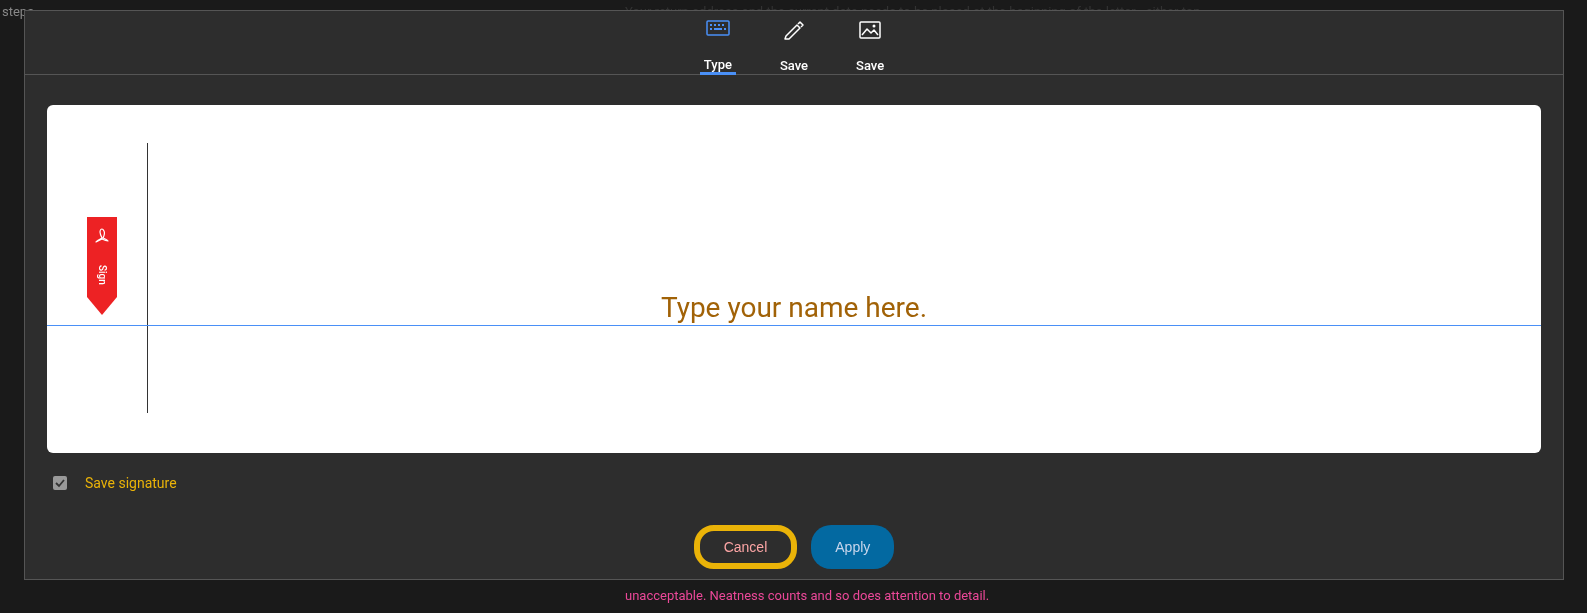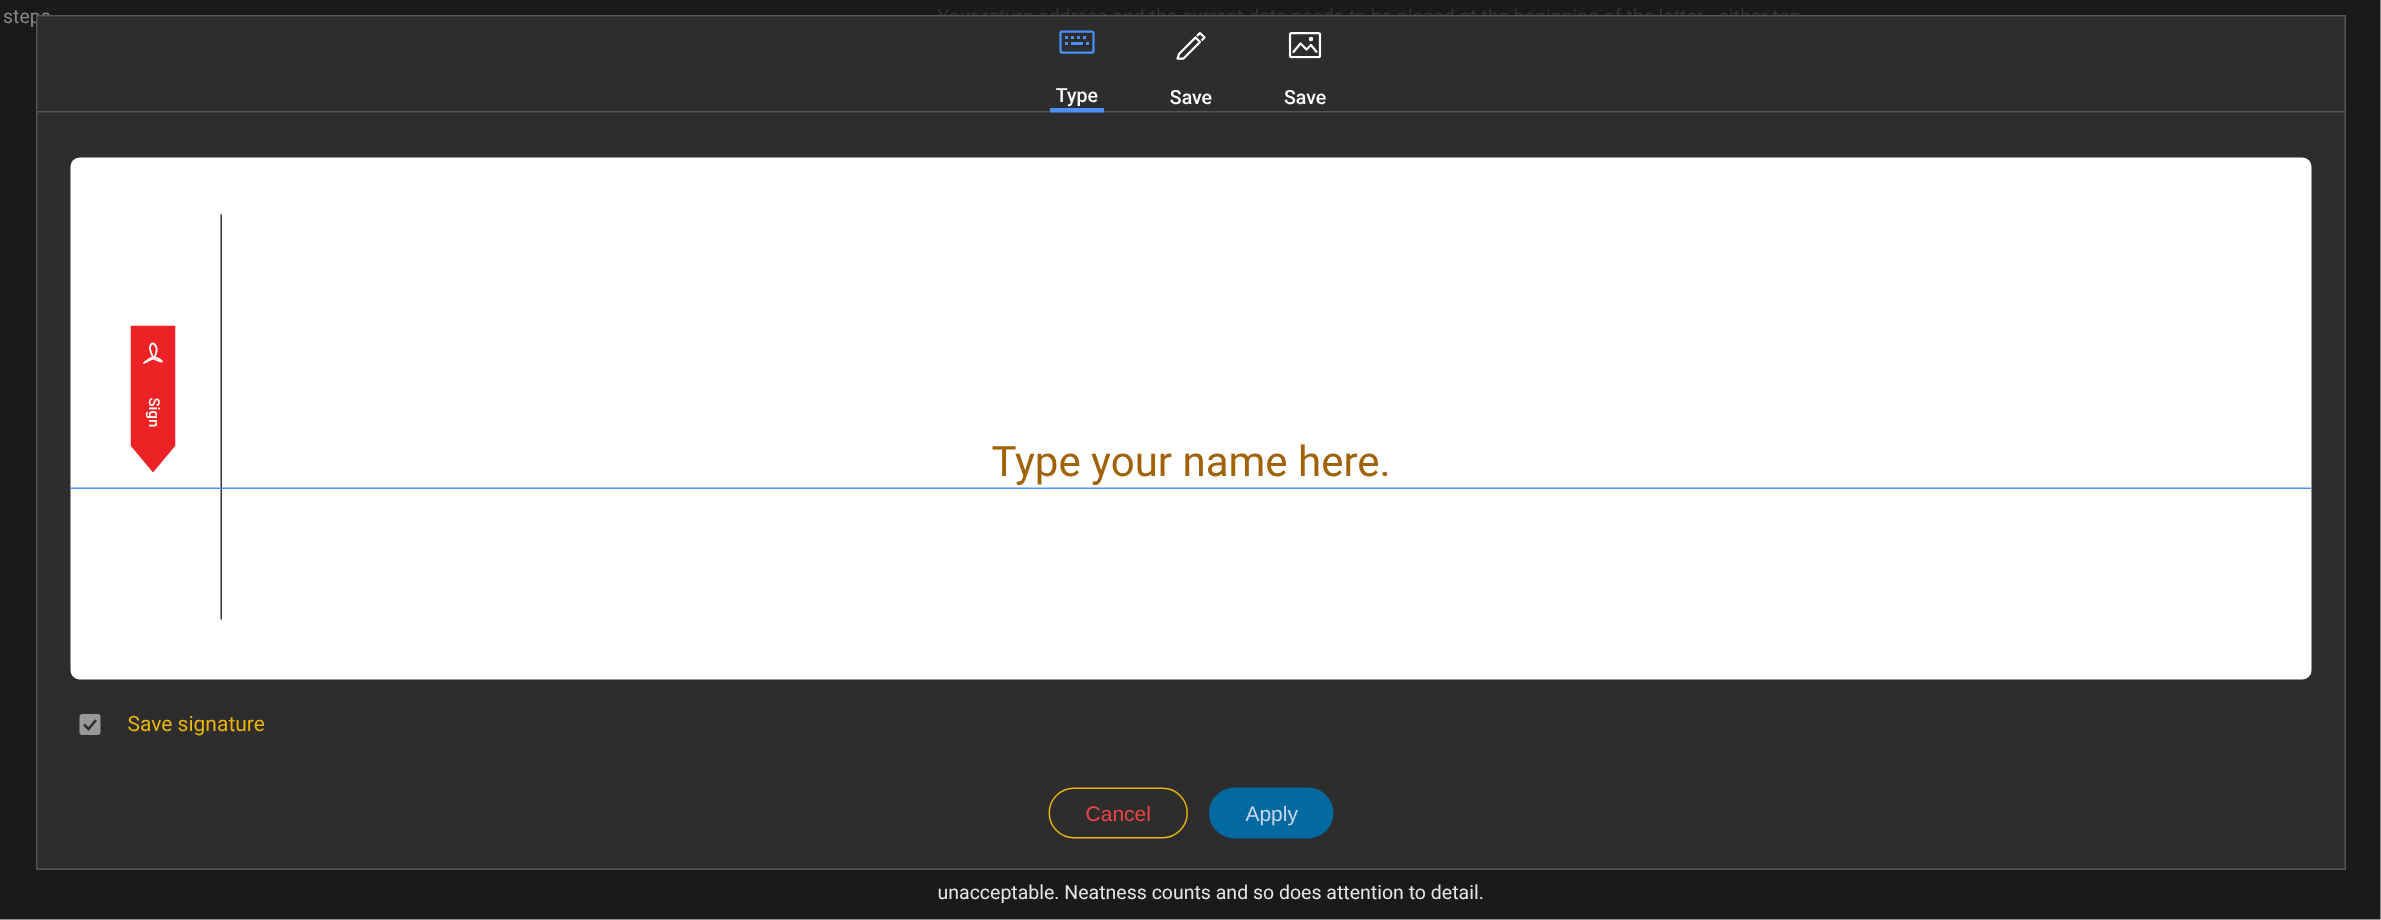--- a/index.html
+++ b/index.html
@@ -26,21 +26,21 @@
     }
     .bg-top {
       top: 4px;
       left: 625px;
       color: #333;
       white-space: nowrap;
     }
     .bg-bottom {
       top: 588px;
       left: 625px;
-      color: #e5e5e5;
+      color: #ec4899;
       white-space: nowrap;
     }
     .dialog {
       position: absolute;
       top: 10px;
       left: 24px;
       width: 1540px;
       height: 570px;
       background: #2d2d2d;
       border: 1px solid #555;
@@ -194,22 +194,22 @@
     }
     .btn {
       padding: 8px 24px;
       border-radius: 20px;
       font-size: 14px;
       cursor: pointer;
       border: none;
     }
     .btn-cancel {
       background: transparent;
-      color: #ef4444;
-      border: 1px solid #eab308;
+      color: #fca5a5;
+      border: 6px solid #eab308;
     }
     .btn-apply {
       background: #0369a1;
       color: #c8d6ec;
     }
   </style>
 </head>
 <body>
 
 <div class="background-text bg-steps">steps</div>

